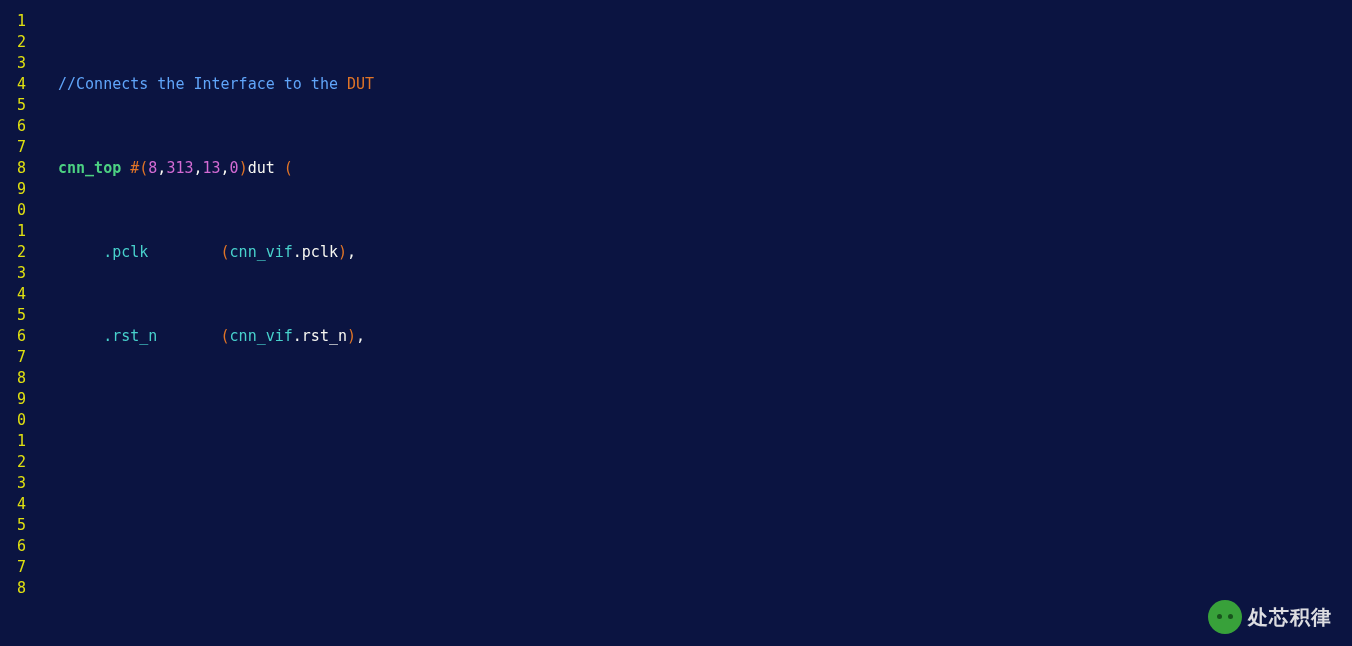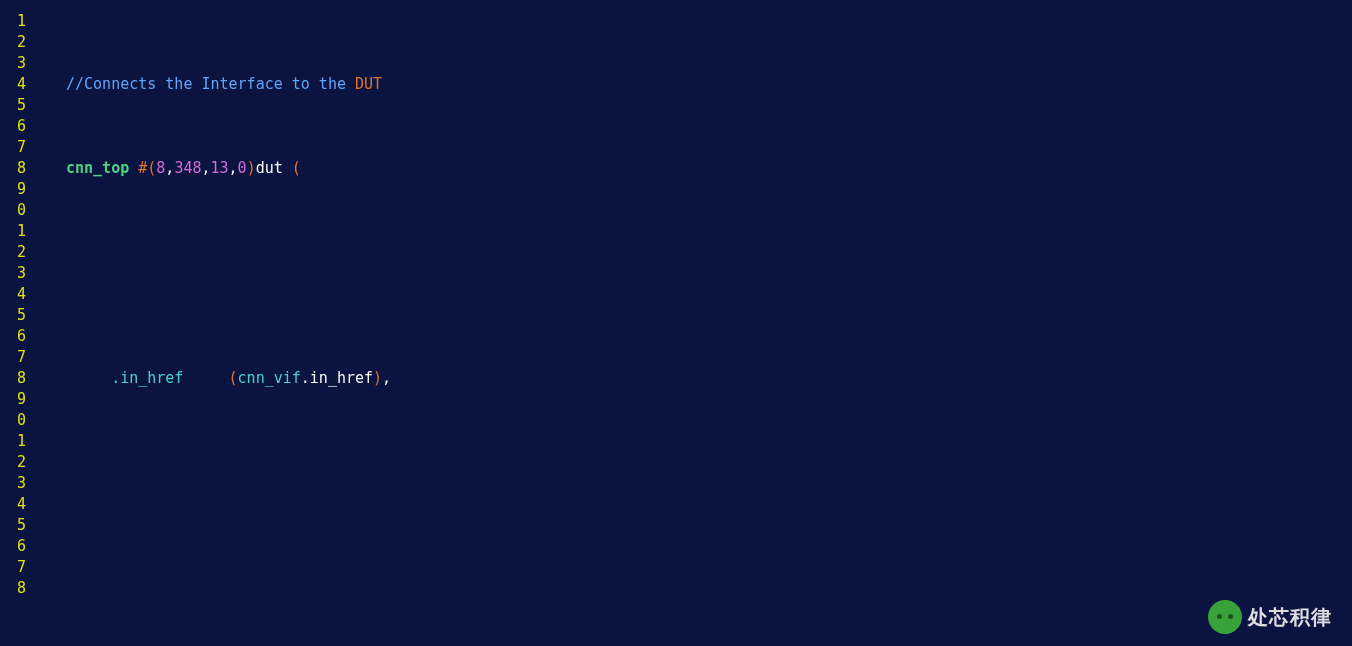--- a/index.html
+++ b/index.html
@@ -31,21 +31,20 @@
     padding-right: 2px;
   }
   .code {
     padding-top: 11px;
     padding-left: 30px;
     color: #f8f8f2;
     white-space: pre;
   }
   .line {
     height: 21px;
-    margin-left: 8px;
   }
 
   .c-comment { color: #60a5fa; }
   .c-dut     { color: #e07427; }
   .c-type    { color: #4cd182; font-weight: bold; }
   .c-num     { color: #d46bd4; }
   .c-white   { color: #f8f8f2; }
   .c-orange  { color: #e07427; }
   .c-port    { color: #48d1cc; }
   .c-obj     { color: #48d1cc; }
@@ -114,27 +113,28 @@
     <div>5</div>
       <div>6</div>
       <div>7</div>
     <div>8</div>
   </div>
 
   <div class="code">
     
     <div class="line"><span class="c-comment">//Connects the Interface to the </span><span class="c-dut">DUT</span></div>
     
-    <div class="line"><span class="c-type">cnn_top </span><span class="c-orange">#(</span><span class="c-num">8</span><span class="c-white">,</span><span class="c-num">348</span><span class="c-white">,</span><span class="c-num">13</span><span class="c-white">,</span><span class="c-num">0</span><span class="c-orange">)</span><span class="c-white">dut </span><span class="c-orange">(</span></div>
+    <div class="line"><span class="c-type">cnn_top </span><span class="c-orange">#(</span><span class="c-num">8</span><span class="c-white">,</span><span class="c-num">313</span><span class="c-white">,</span><span class="c-num">13</span><span class="c-white">,</span><span class="c-num">0</span><span class="c-orange">)</span><span class="c-white">dut </span><span class="c-orange">(</span></div>
     
+    <div class="line"><span>     </span><span class="c-port">.pclk</span><span>        </span><span class="c-orange">(</span><span class="c-obj">cnn_vif</span><span class="c-member">.pclk</span><span class="c-orange">)</span><span class="c-white">,</span></div>
     
+    <div class="line"><span>     </span><span class="c-port">.rst_n</span><span>       </span><span class="c-orange">(</span><span class="c-obj">cnn_vif</span><span class="c-member">.rst_n</span><span class="c-orange">)</span><span class="c-white">,</span></div>
     
     <div class="line"></div>
     
-    <div class="line"><span>     </span><span class="c-port">.in_href</span><span>     </span><span class="c-orange">(</span><span class="c-obj">cnn_vif</span><span class="c-member">.in_href</span><span class="c-orange">)</span><span class="c-white">,</span></div>
     
     
     
     
     
     
     
     
     
     

